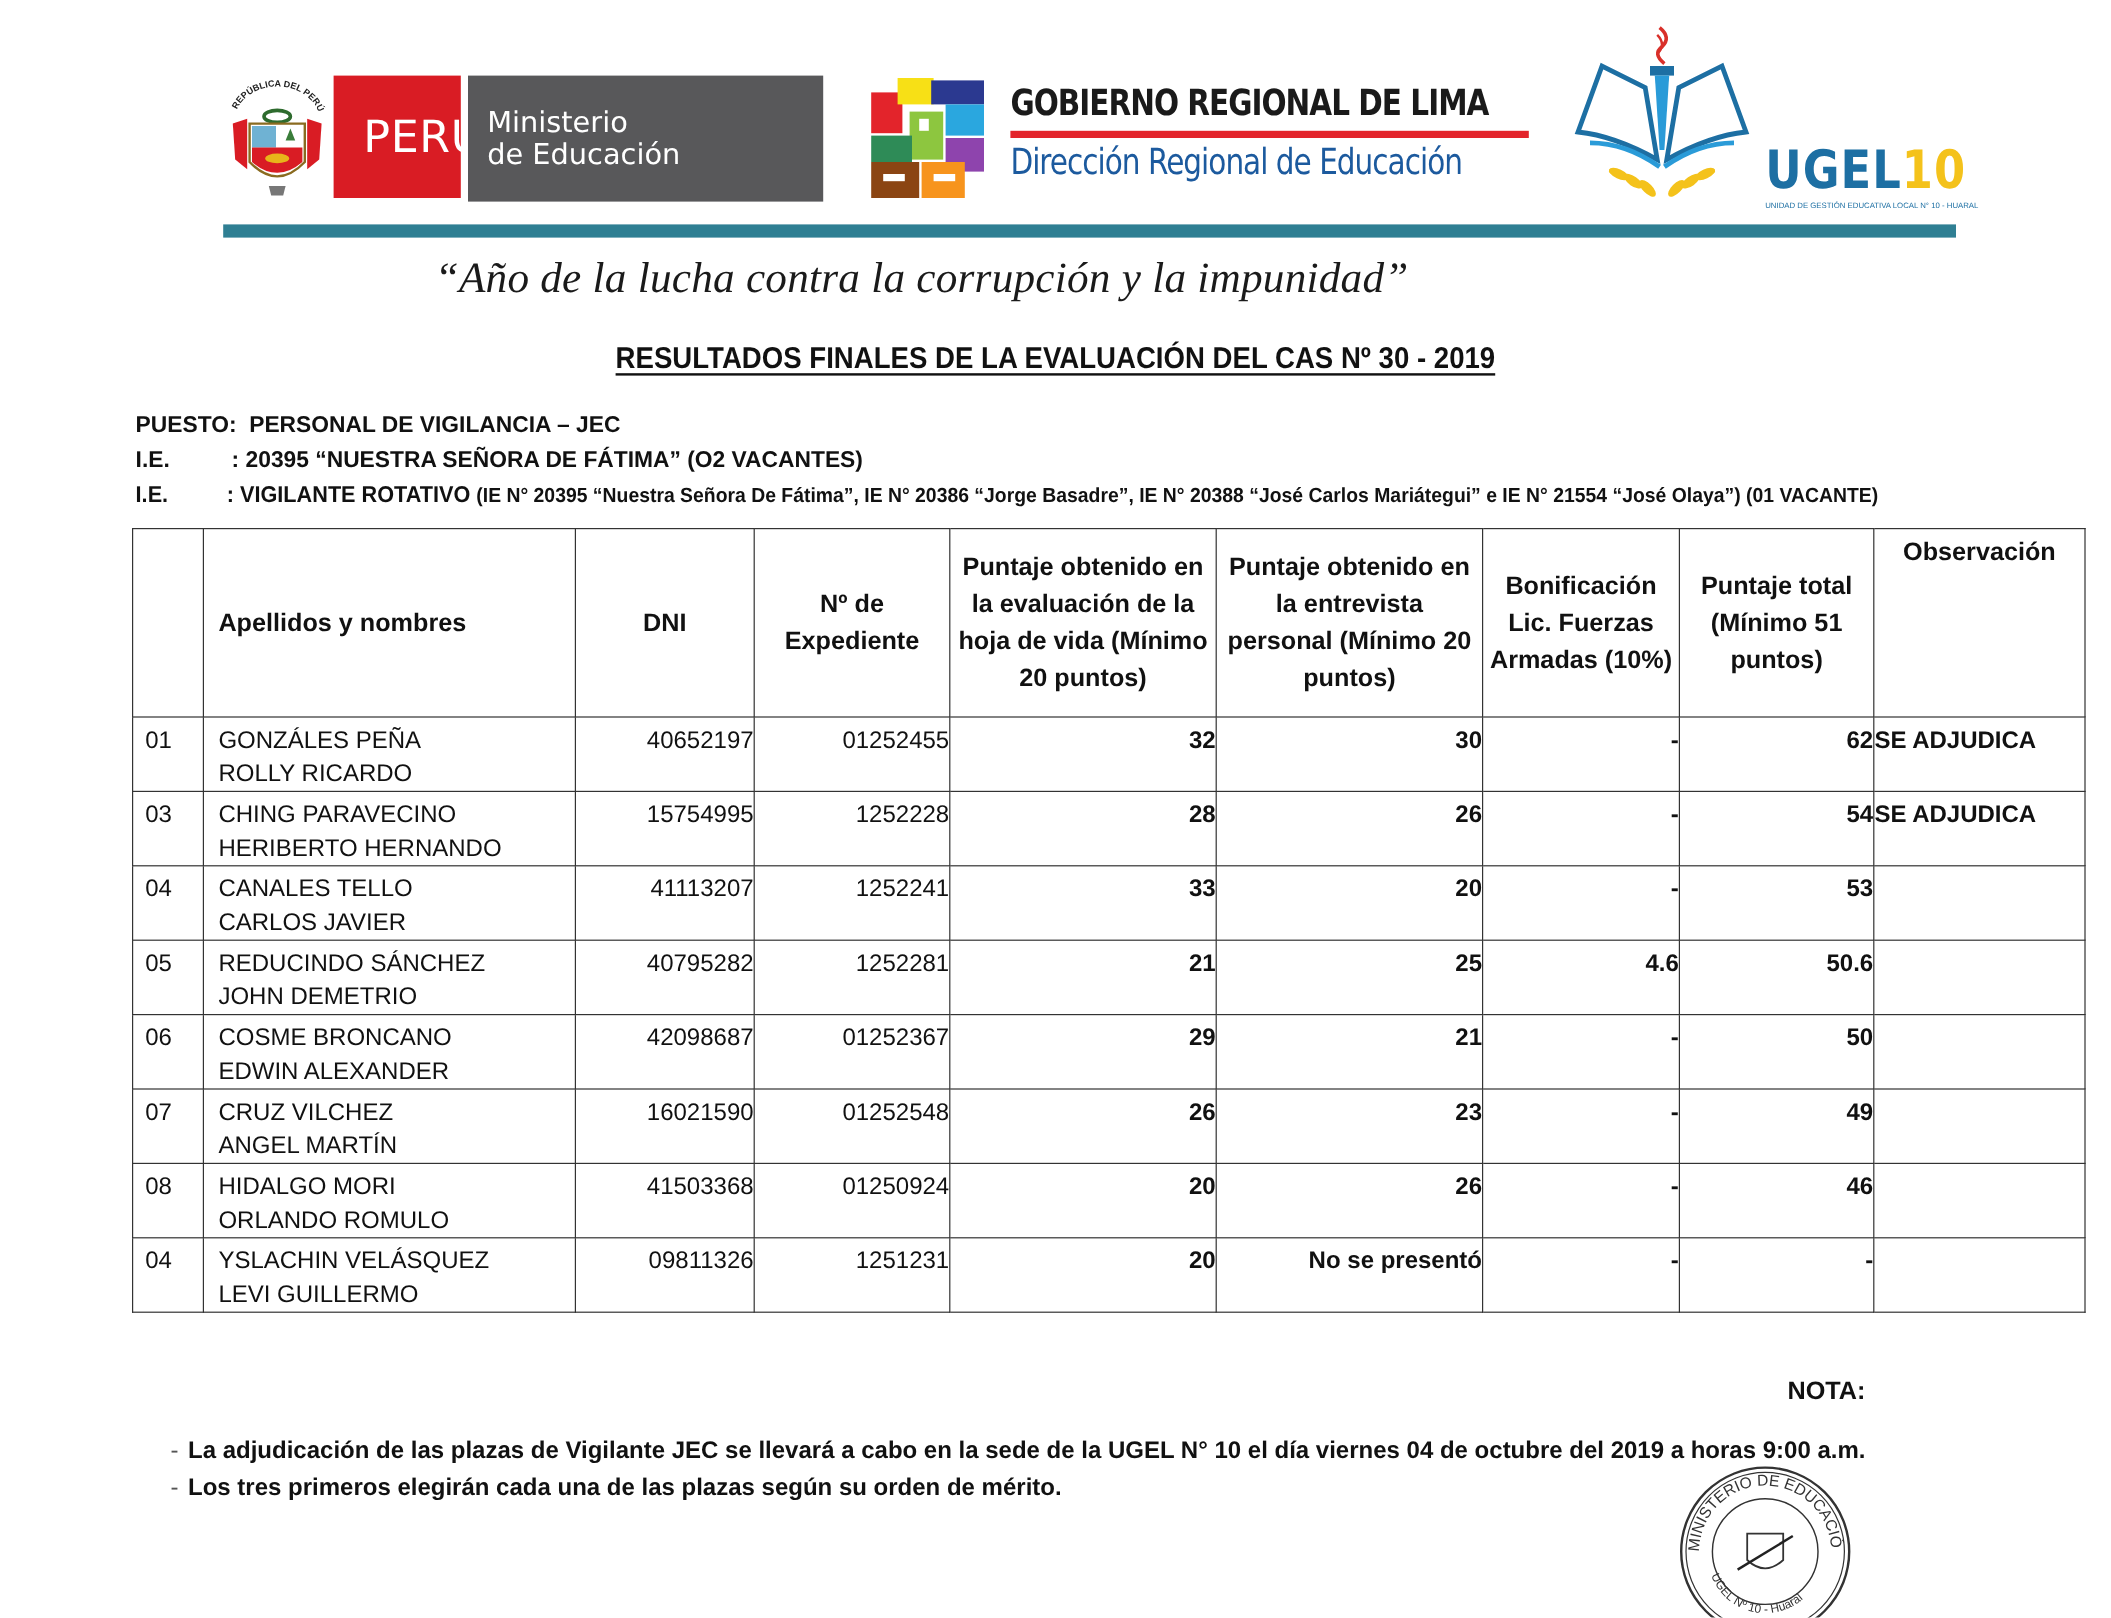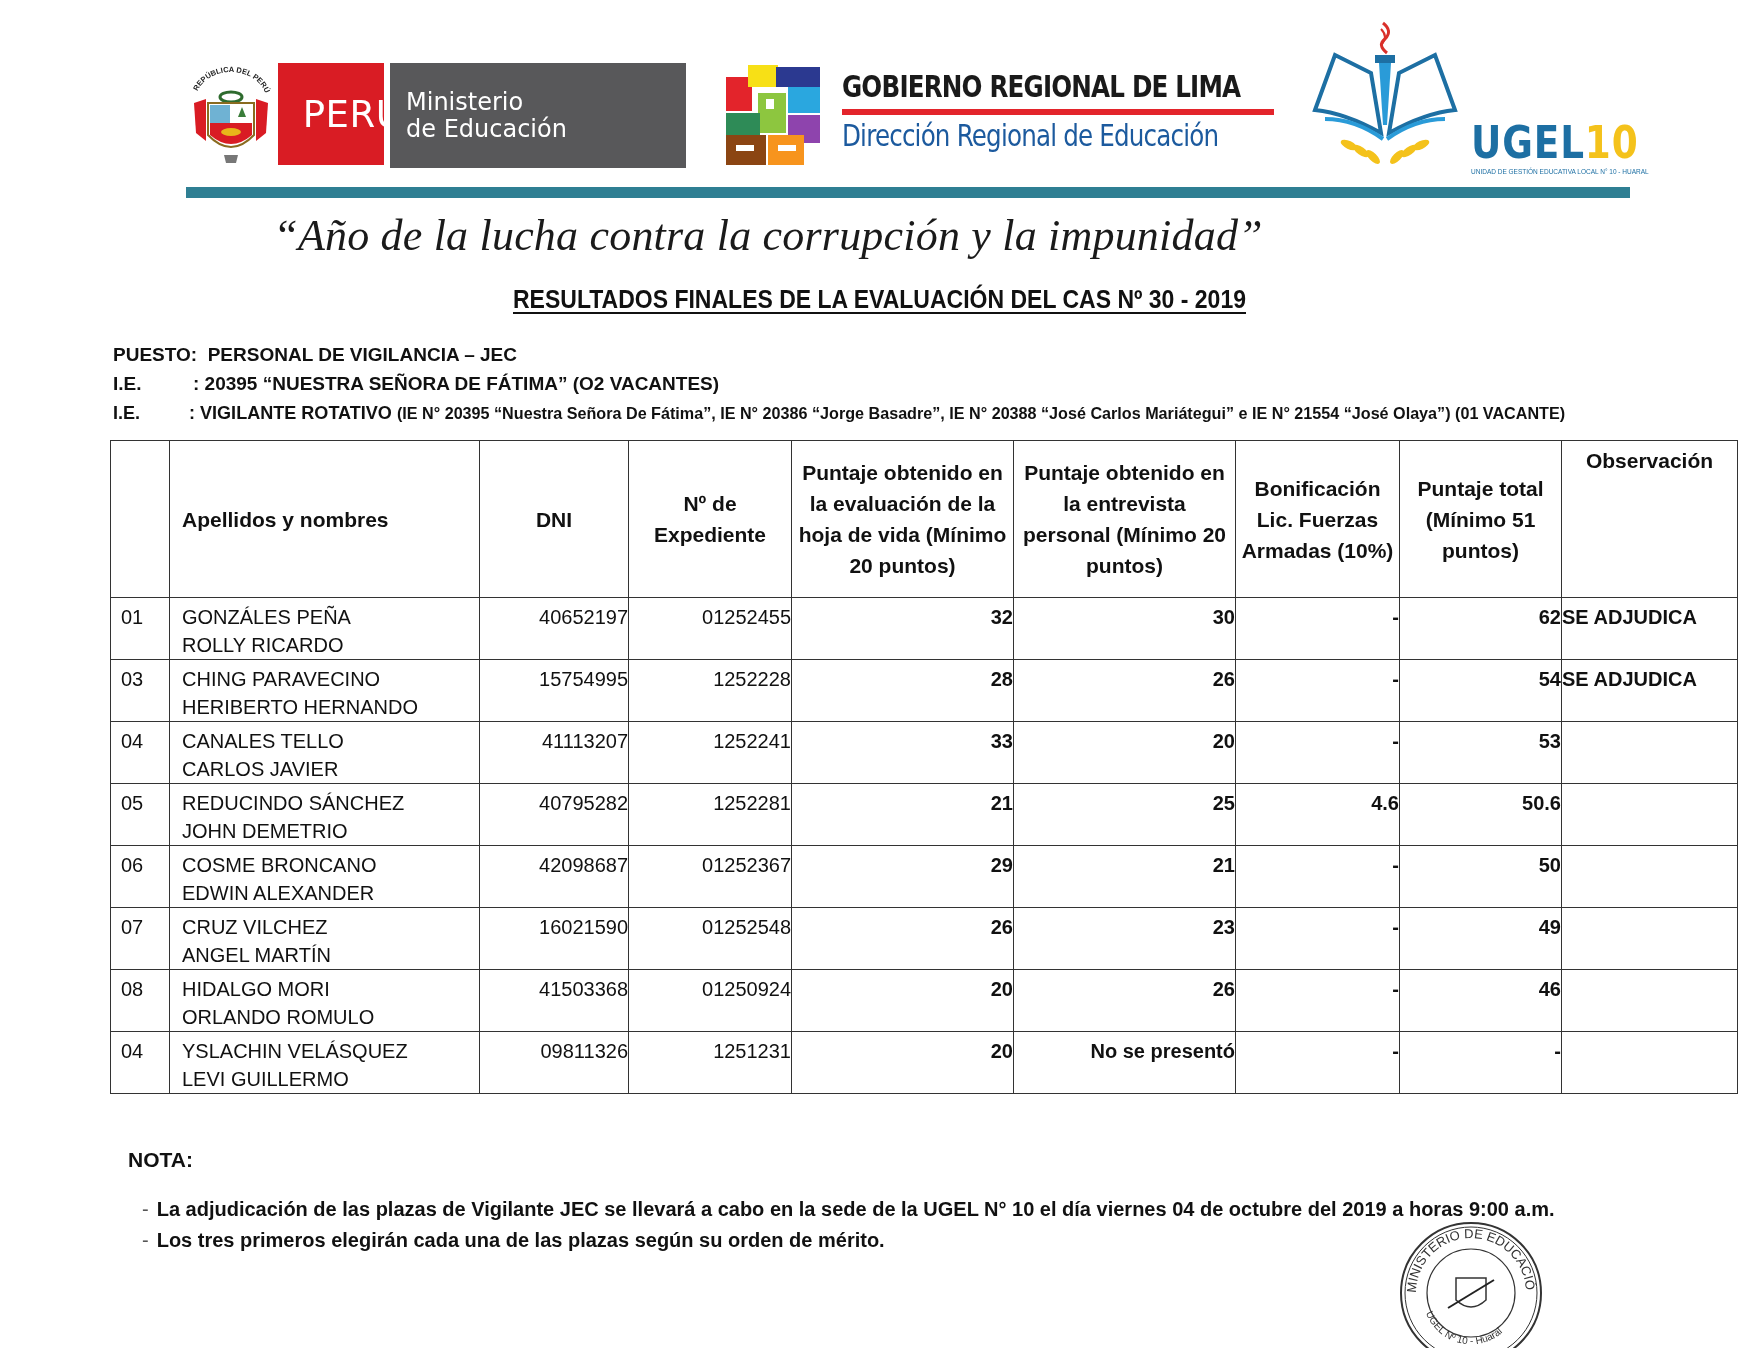--- a/index.html
+++ b/index.html
@@ -23,21 +23,21 @@
   .ugel { position: absolute; left: 1305px; top: 15px; display: flex; align-items: flex-end; }
   .ugel-mark { width: 162px; height: 160px; }
   .ugel-text { margin-left: 4px; margin-top: 68px; }
   .ugel-word { font-family: "DejaVu Sans", sans-serif; font-weight: bold; font-size: 44px; letter-spacing: 1px; transform: scaleX(0.85); transform-origin: left; white-space: nowrap; line-height: 46px; }
   .ugel-word .u { color: #1d6fa3; }
   .ugel-word .n { color: #f4c21b; }
   .ugel-tag { font-size: 6.5px; color: #1d6fa3; white-space: nowrap; margin-top: 2px; font-family: "Liberation Sans", sans-serif; }
 
   .teal-bar { position: absolute; left: 186px; top: 187px; width: 1444px; height: 11px; background: #2f7f93; }
 
-  .motto { position: absolute; left: 0; width: 1536px; top: 210px; text-align: center; font-family: "Liberation Serif", serif; font-style: italic; font-size: 44px; color: #1a1a1a; letter-spacing: 0.2px; }
+  .motto { position: absolute; left: 0; width: 1536px; top: 210px; text-align: center; font-family: "Liberation Serif", serif; font-style: italic; font-size: 36px; color: #1a1a1a; letter-spacing: 0.2px; }
 
   .doc-title { position: absolute; left: 0; width: 1759px; top: 285px; text-align: center; font-weight: bold; font-size: 25px; text-decoration: underline; text-underline-offset: 4px; color: #111; font-family: "Liberation Sans", sans-serif; transform: scaleX(0.92); }
 
   .info { position: absolute; left: 113px; font-size: 19px; font-weight: bold; white-space: nowrap; font-family: "Liberation Sans", sans-serif; }
   .info .lbl { display: inline-block; width: 80px; }
   .info .small { font-size: 17px; }
   .info-puesto { top: 344px; }
   .info-ie1 { top: 373px; }
   .info-ie2 { top: 402px; transform: scaleX(0.95); transform-origin: left; }
 
@@ -48,21 +48,21 @@
   table.results th.top { vertical-align: top; padding-top: 4px; }
   table.results th.left { text-align: left; padding-left: 12px; }
   table.results td { height: 58px; vertical-align: top; font-size: 20px; padding-top: 5px; line-height: 28px; }
   td.num { padding-left: 10px; }
   td.name { padding-left: 12px; }
   td.c { text-align: right; }
   td.b { font-weight: bold; }
   td.obs { text-align: left; font-weight: bold; }
 
   .nota { position: absolute; left: 128px; top: 1148px; font-family: "Liberation Sans", sans-serif; }
-  .nota-title { font-size: 21px; font-weight: bold; }
+  .nota-title { font-size: 21px; font-weight: bold; text-align: right; }
   .nota-line { font-size: 20px; font-weight: bold; margin-top: 26px; margin-left: 14px; white-space: nowrap; }
   .nota-line .dash { font-weight: normal; color: #555; margin-right: 8px; }
 
   .stamp { position: absolute; left: 1396px; top: 1218px; width: 150px; height: 150px; }
 </style>
 </head>
 <body>
 
 <div class="minedu">
   <div class="escudo">

